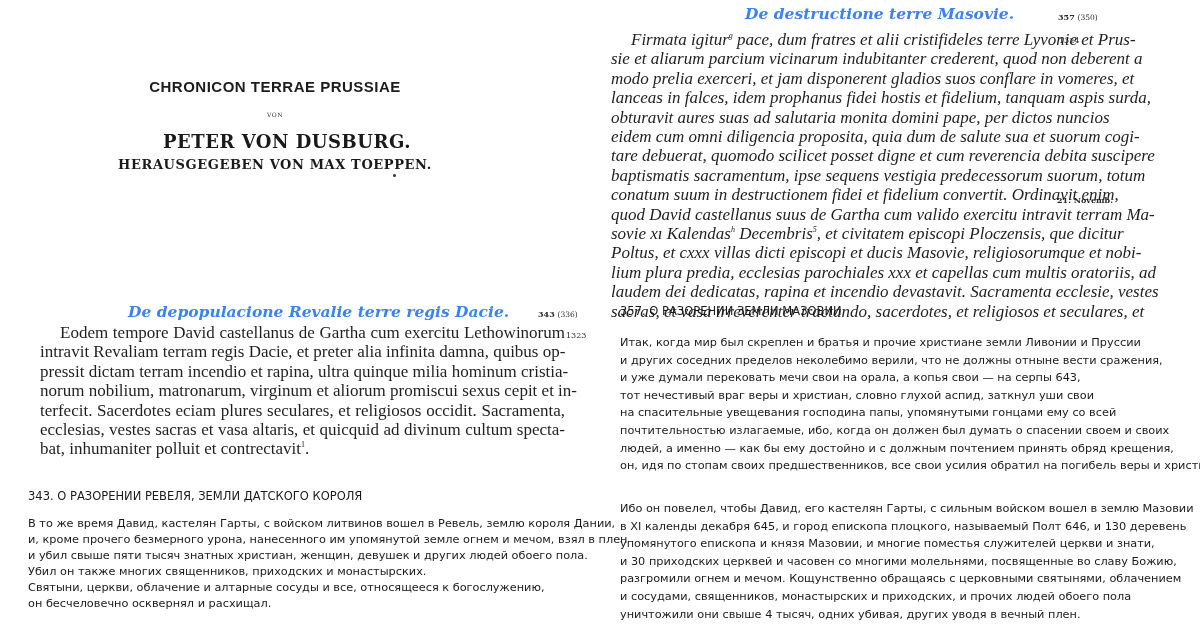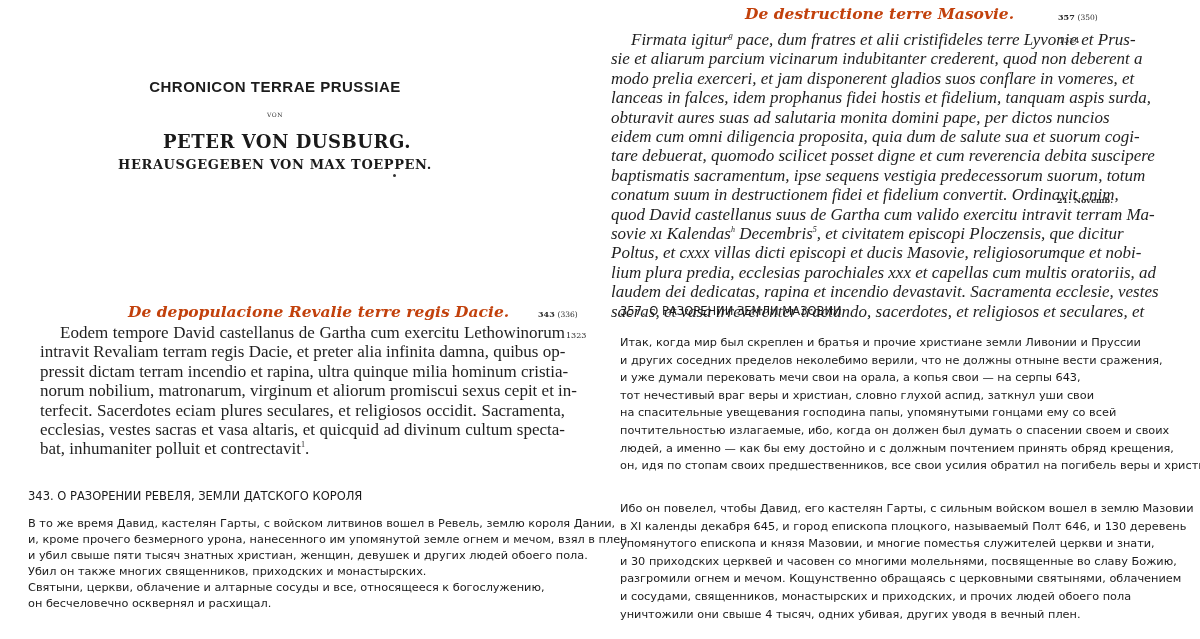--- a/index.html
+++ b/index.html
@@ -50,21 +50,21 @@
       font-size: 13px;
       letter-spacing: 0.6px;
     }
 
     
     .latin-heading {
       font-family: "DejaVu Serif", serif;
       font-style: italic;
       font-weight: bold;
       font-size: 15.5px;
-      color: #c2410c;
+      color: #3b82f6;
     }
     .latin-line {
       font-family: "Liberation Serif", serif;
       font-size: 17px;
       line-height: 19.4px;
       white-space: nowrap;
       color: #1f1f1f;
       text-align: justify;
       text-align-last: justify;
     }

